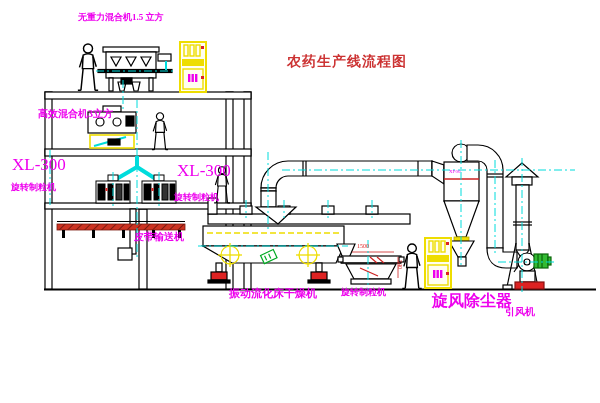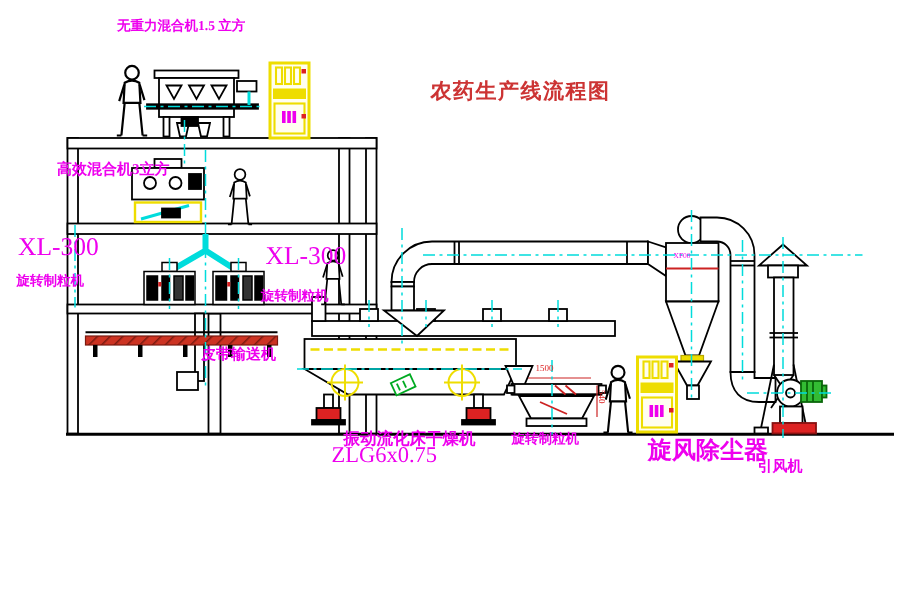--- a/index.html
+++ b/index.html
@@ -269,20 +269,19 @@
 
   <div class="lbl" id="lbl-mixer-top">无重力混合机1.5 立方</div>
   <div class="lbl red" id="lbl-title-zh">农药生产线流程图</div>
   <div class="lbl" id="lbl-mixer-mid">高效混合机3立方</div>
   <div class="lbl" id="lbl-xl-left">XL-300</div>
   <div class="lbl" id="lbl-gran-left">旋转制粒机</div>
   <div class="lbl" id="lbl-xl-right">XL-300</div>
   <div class="lbl" id="lbl-gran-right">旋转制粒机</div>
   <div class="lbl" id="lbl-conveyor">皮带输送机</div>
   <div class="lbl" id="lbl-dryer-name">振动流化床干燥机</div>
-  <div class="lbl" id="lbl-dryer-model">ZLG6x0.75</div>
   <div class="lbl" id="lbl-screen-name">旋转制粒机</div>
   <div class="lbl" id="lbl-cyclone">旋风除尘器</div>
   <div class="lbl" id="lbl-fan">引风机</div>
   <div class="lbl" id="dim-1500">1500</div>
   <div class="lbl" id="dim-540">540</div>
   <div class="lbl" id="cyclone-tag">XF00</div>
 </div>
 
 </body></html>

